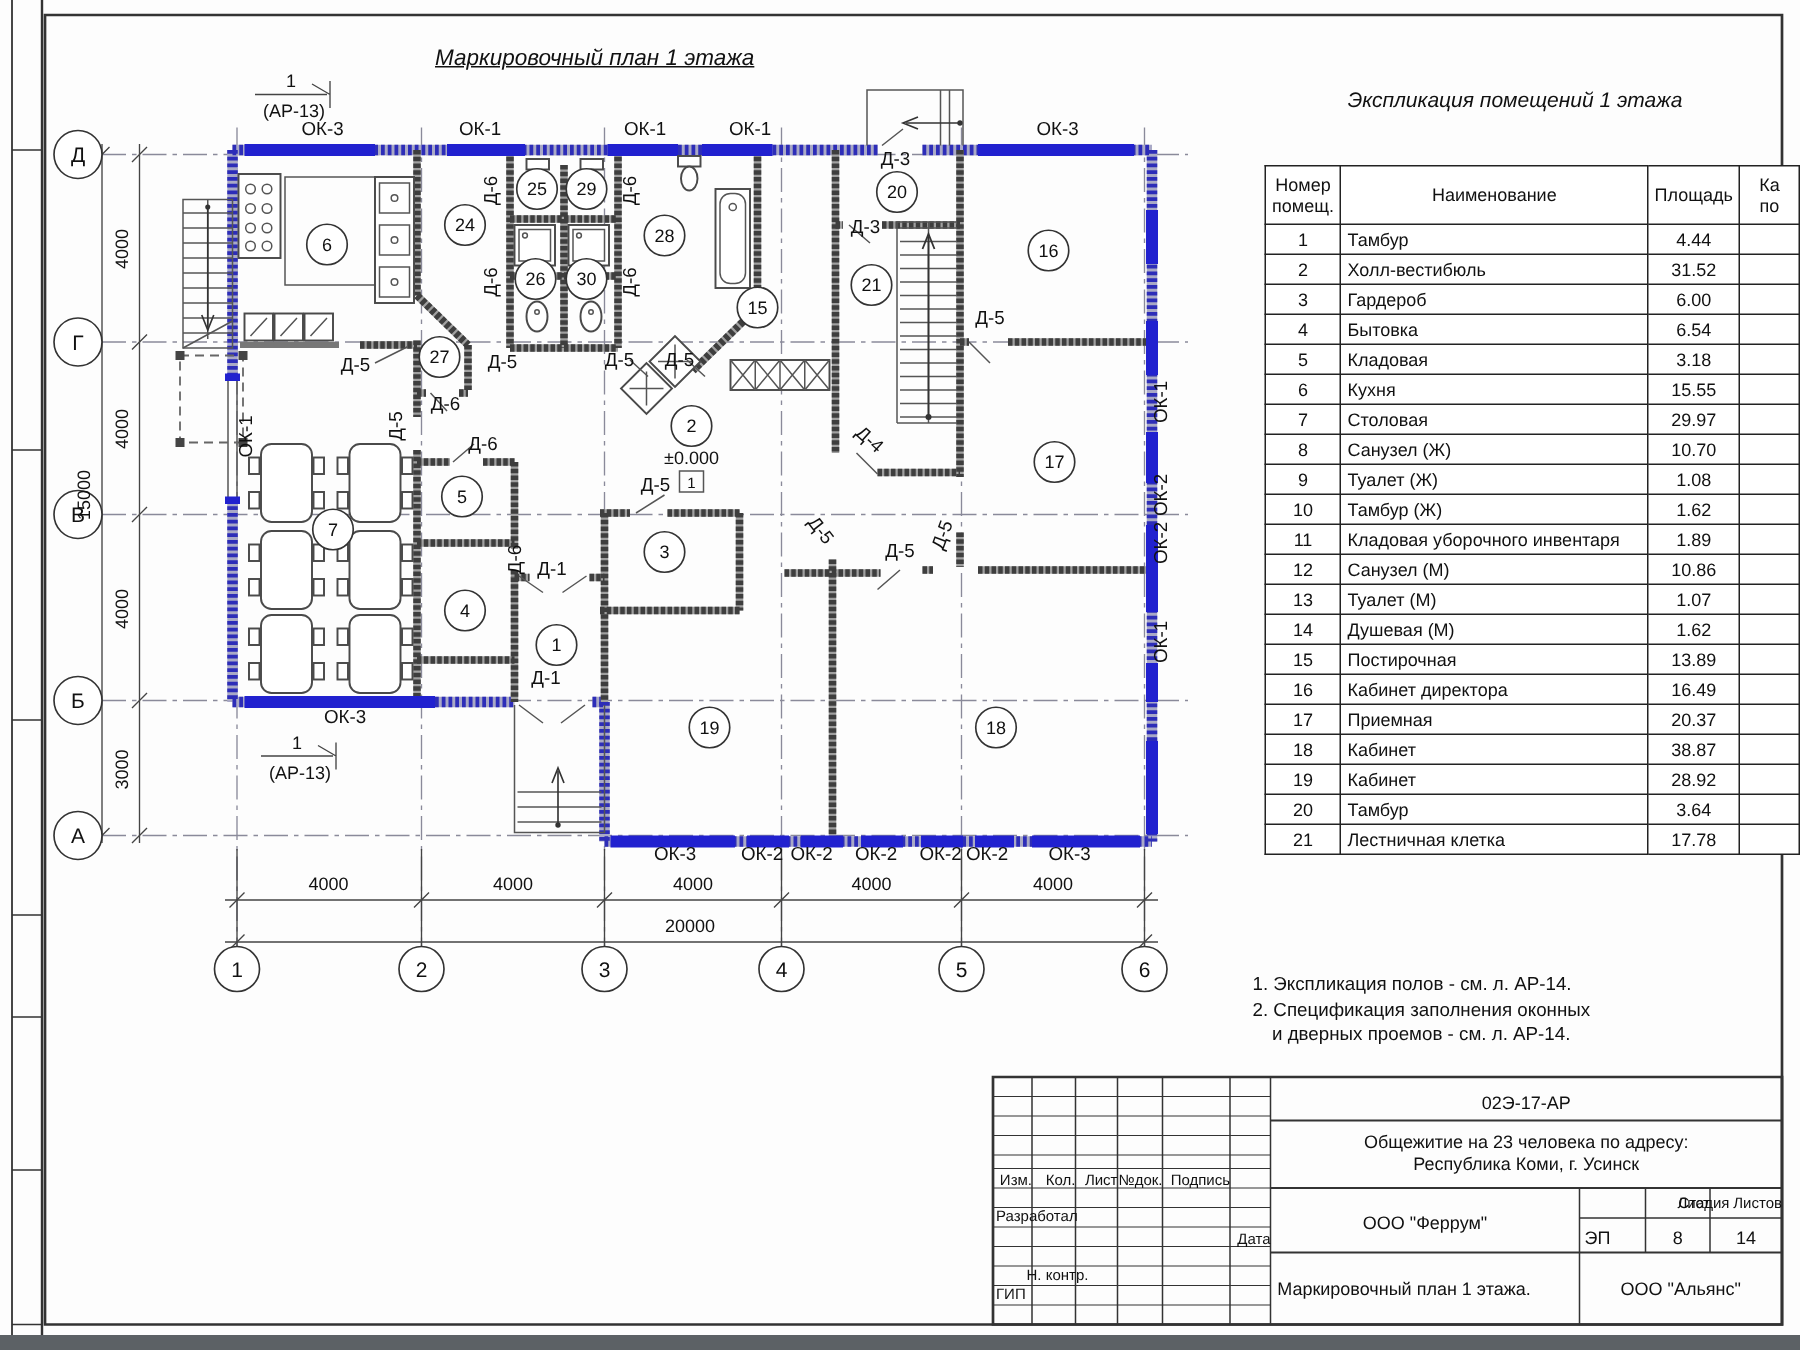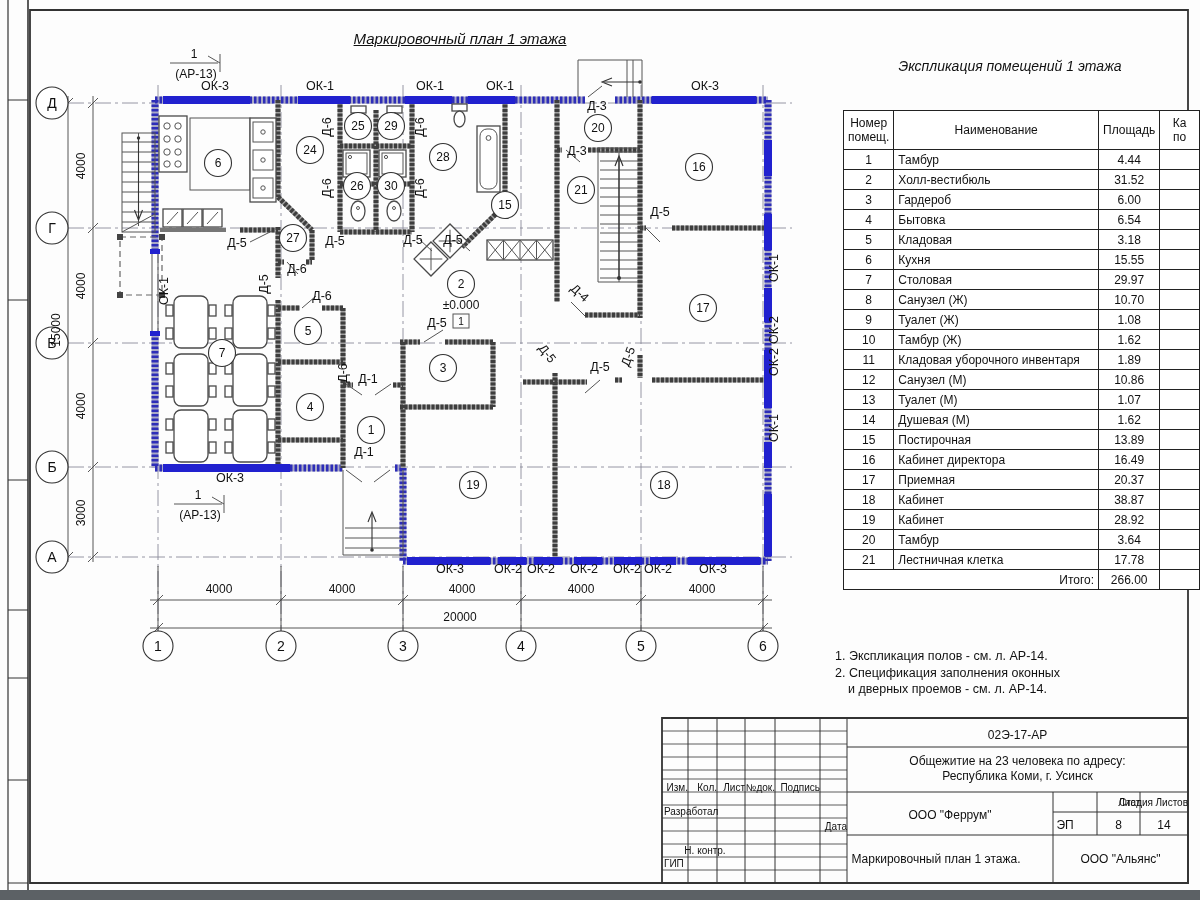--- a/index.html
+++ b/index.html
@@ -11,21 +11,21 @@
   .ext-over path{stroke:#2d2db8;stroke-width:7;fill:none;stroke-dasharray:2.5 2}
   .win path{stroke:#2121cf;stroke-width:8;fill:none}
   .int-base path{stroke:#a0a0a0;stroke-width:5;fill:none}
   .int-over path{stroke:#3e3e3e;stroke-width:5;fill:none;stroke-dasharray:3 1.5}
   .fix{stroke:#4a4a4a;stroke-width:1.3;fill:#fff}
   .thin{stroke:#555;stroke-width:1;fill:none}
   .dash{stroke:#8a8a9a;stroke-width:0.9;fill:none;stroke-dasharray:16 4 3 4}
   .dim{stroke:#444;stroke-width:0.9;fill:none}
   .frame{stroke:#333;fill:none}
   .dashed{stroke:#666;stroke-width:1.2;fill:none;stroke-dasharray:6 4}
-  .title{font-style:italic;font-size:15px;text-align:center;
+  .title{font-style:italic;font-size:15px;
          text-decoration:underline;white-space:nowrap}
   .expl-title{font-style:italic;font-size:14px;text-align:center;
          white-space:nowrap}
   table.expl{border-collapse:collapse;background:#fff;table-layout:fixed}
   table.expl td,table.expl th{border:1px solid #222;font-size:12px;font-weight:normal;
          padding:0 4px;height:19px;overflow:hidden;background:#fff}
   table.expl th{white-space:pre-line;height:38px}
   table.expl td.c{text-align:center}
   table.expl td.l{text-align:left}
   table.expl td.r{text-align:right}
@@ -626,25 +626,20 @@
           <td class="l">Тамбур</td>
           <td class="c">3.64</td>
           <td></td>
         </tr>
         <tr>
           <td class="c">21</td>
           <td class="l">Лестничная клетка</td>
           <td class="c">17.78</td>
           <td></td>
         </tr>
-        <tr>
-          <td class="r" colspan="2">Итого:</td>
-          <td class="c">266.00</td>
-          <td></td>
-        </tr>
       </tbody>
   </table>
 </div>
 
 <div class="abs notes" id="notes" style="left:835px;top:648px">
     <div data-idx="0">1. Экспликация полов - см. л. АР-14.</div>
     <div data-idx="1">2. Спецификация заполнения оконных</div>
     <div data-idx="2">и дверных проемов - см. л. АР-14.</div>
   </div>
 

